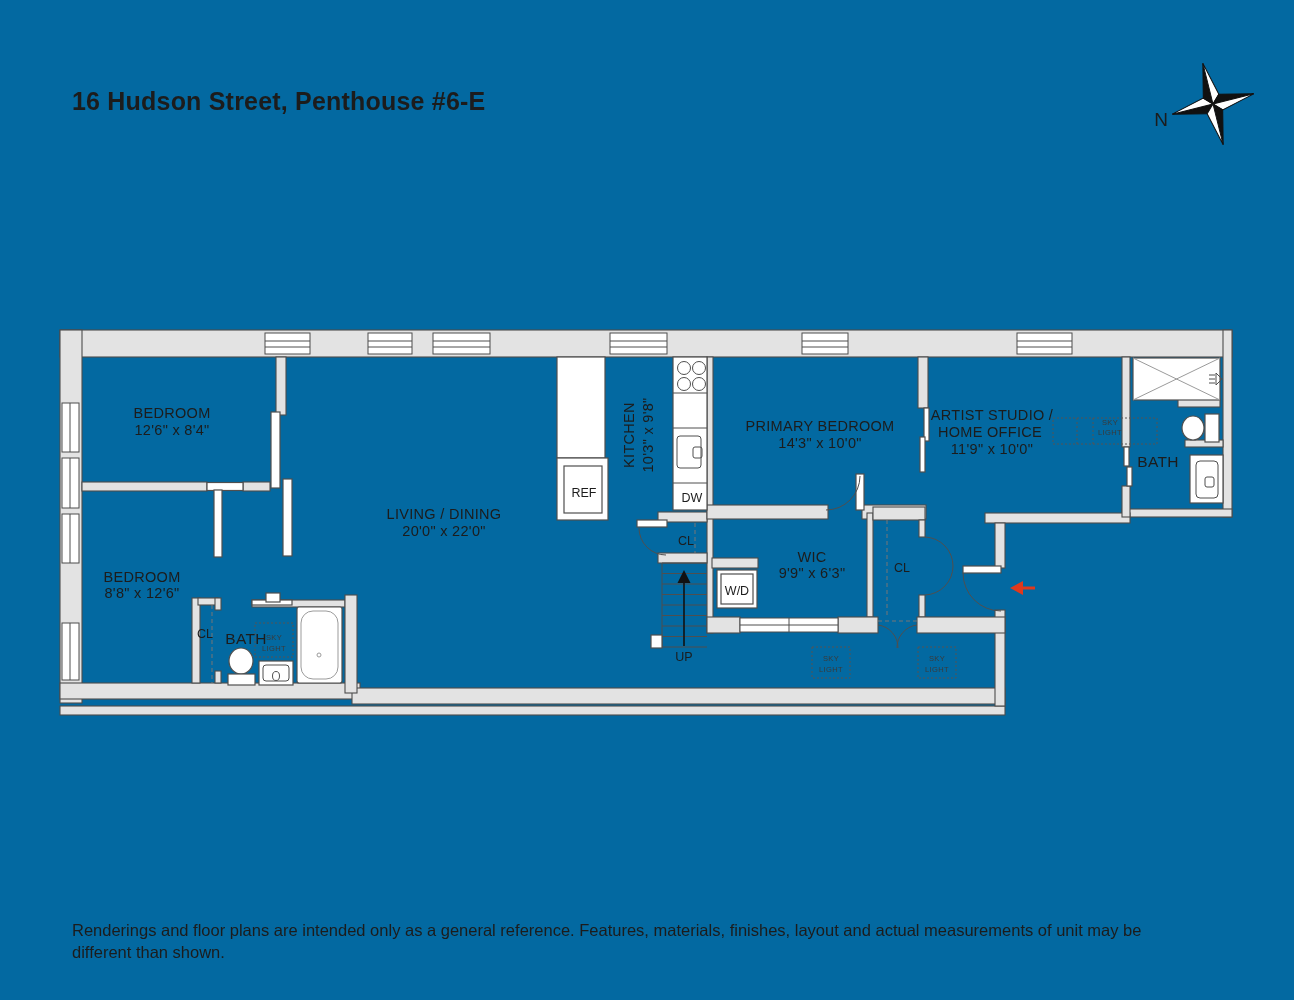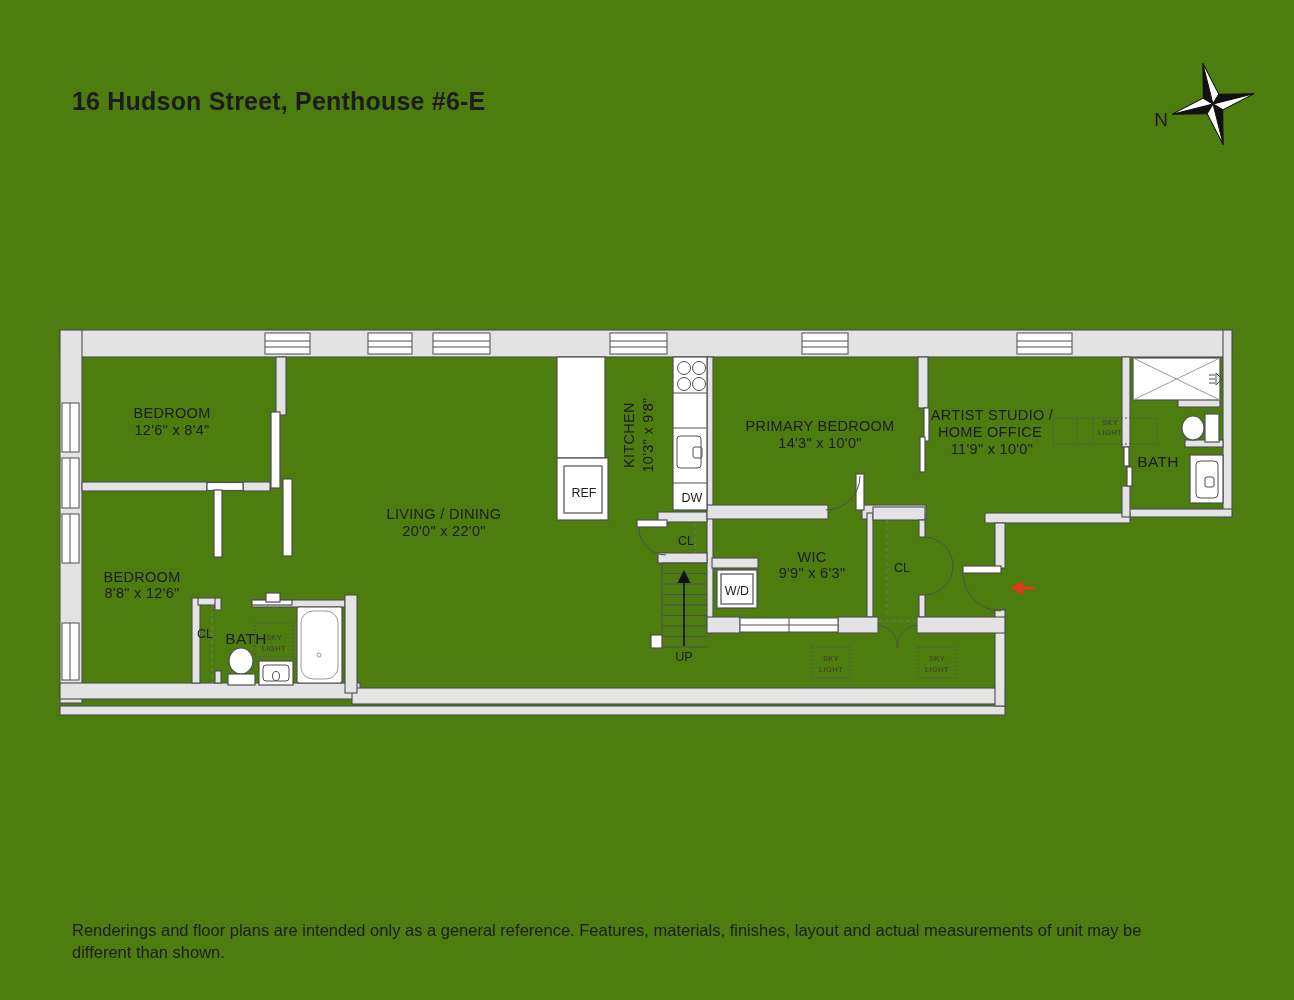--- a/index.html
+++ b/index.html
@@ -1,16 +1,16 @@
 <!DOCTYPE html>
 <html style="--wall-fill: #e3e3e3; --wall-stroke: #4d4d4d; --entry-arrow: #e0391d; --text: #1c1c1c;"><head>
 <meta charset="utf-8">
 <style>
   html,body{margin:0;padding:0;background:#fff;}
-  .page{position:relative;width:1294px;height:1000px;background:#4d7c0f;overflow:hidden;}
+  .page{position:relative;width:1294px;height:1000px;background:#0369a1;overflow:hidden;}
   svg{display:block;}
   text{font-family:"Liberation Sans","DejaVu Sans",sans-serif;fill:var(--text,#1c1c1c);}
   .wall{fill:var(--wall-fill,#e3e3e3);stroke:var(--wall-stroke,#4d4d4d);stroke-width:1.1;}
   .win{fill:#fff;stroke:var(--wall-stroke,#4d4d4d);stroke-width:1;}
   .fix{fill:#fff;stroke:#4f4f4f;stroke-width:1.2;}
   .thin{stroke:#4f4f4f;stroke-width:1;fill:none;}
   .lite{stroke:#9b9b9b;stroke-width:1;fill:none;}
   .dash{stroke:#777;stroke-width:1;fill:none;stroke-dasharray:4 3;}
   .dashbox{fill:none;stroke:#555;stroke-width:1;stroke-dasharray:2 2;}
   .room{font-size:14.5px;letter-spacing:.3px;}

